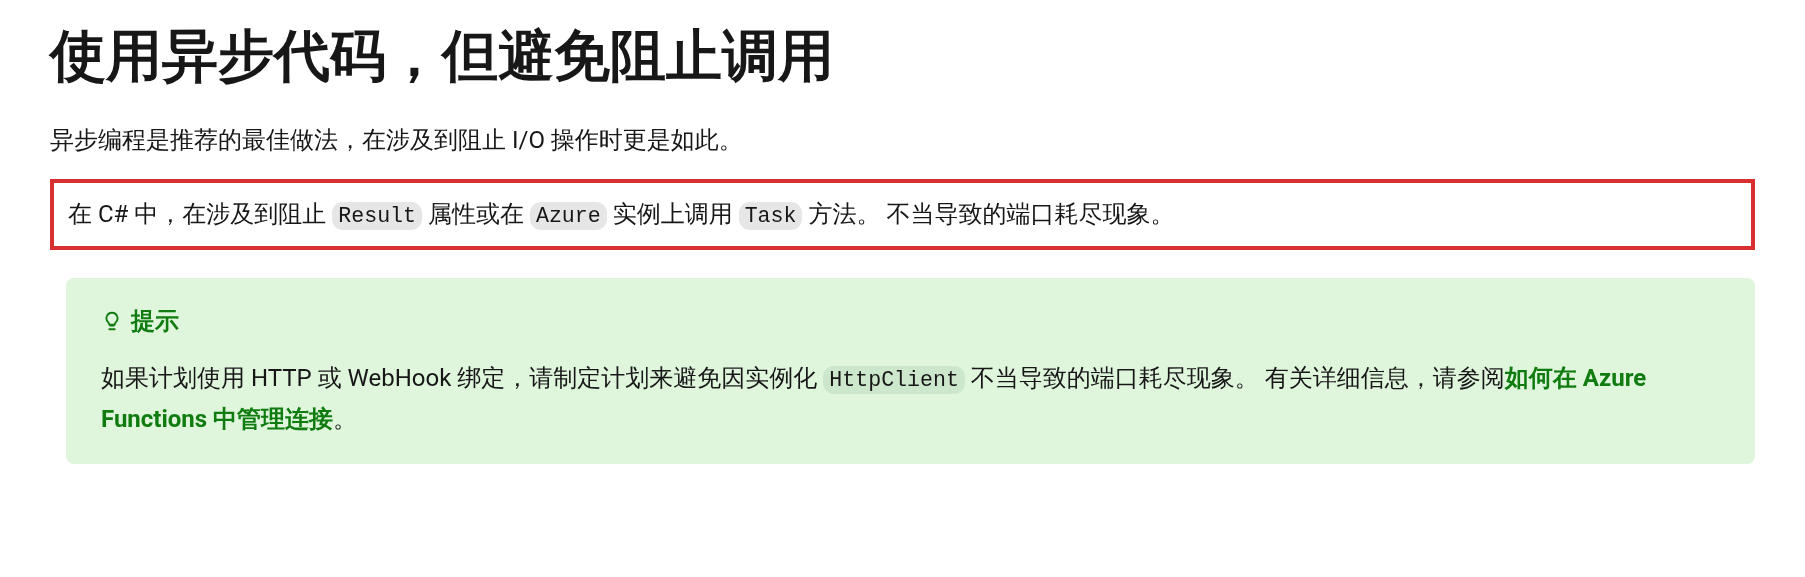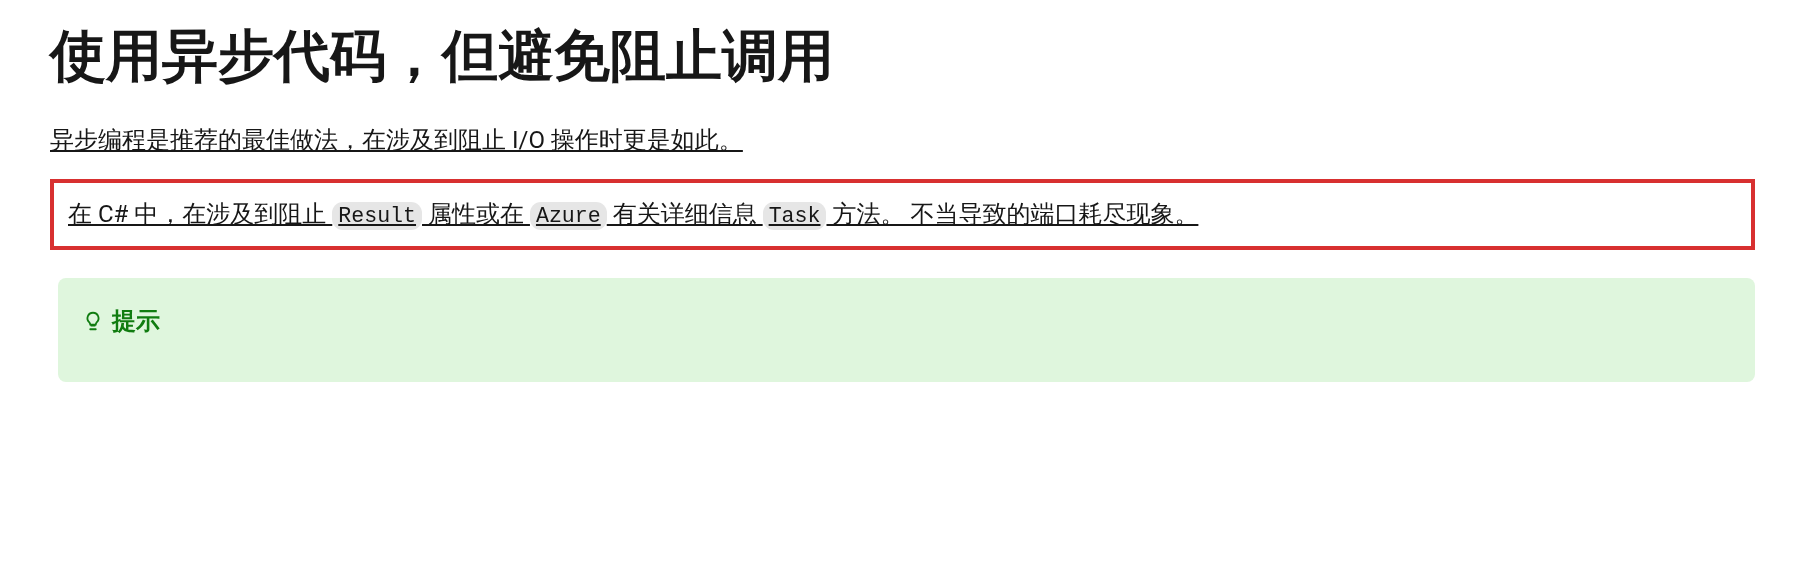--- a/index.html
+++ b/index.html
@@ -16,43 +16,42 @@
       line-height: 1.6;
     }
     h2 {
       font-size: 56px;
       font-weight: 700;
       margin-bottom: 28px;
       line-height: 1.3;
     }
     .paragraph {
       margin-bottom: 20px;
-      text-decoration: underline;
     }
     .highlighted-box {
       border: 4px solid #d83030;
       padding: 12px 14px;
       margin-bottom: 28px;
       background: #ffffff;
     }
     .highlighted-box .paragraph {
       margin-bottom: 0;
     }
     code {
       font-family: SFMono-Regular, Consolas, "Liberation Mono", Menlo, Courier, monospace;
       background: #e6e6e6;
       padding: 2px 6px;
       border-radius: 11px;
       font-size: 0.9em;
     }
     .alert {
       background: #dff6dd;
       border-radius: 8px;
-      padding: 24px 24px;
-      margin-left: 8px;
+      padding: 24px 35px;
+      margin-left: 16px;
       margin-top: 10px;
     }
     .alert-title {
       display: flex;
       align-items: center;
       gap: 8px;
       color: #107c10;
       font-weight: 700;
       font-size: 24px;
       margin-bottom: 18px;
@@ -80,24 +79,27 @@
   </style>
 </head>
 <body>
 
 <h2>使用异步代码，但避免阻止调用</h2>
 
 <p class="paragraph">异步编程是推荐的最佳做法，在涉及到阻止 I/O 操作时更是如此。</p>
 
 <div class="highlighted-box">
   <p class="paragraph">
-    <span>在 C# 中，在涉及到阻止 </span><code>Result</code><span> 属性或在 </span><code>Azure</code><span> 有关详细信息 </span><code>Task</code><span> 方法。 不当导致的端口耗尽现象。</span>
+    <span>在 C# 中，在涉及到阻止 </span><code>Result</code><span> 属性或在 </span><code>Azure</code><span> 实例上调用 </span><code>Task</code><span> 方法。 不当导致的端口耗尽现象。</span>
   </p>
 </div>
 
 <div class="alert">
   <div class="alert-title">
     <svg viewBox="0 0 24 24">
       <path d="M9 21h6M10 17h4M12 3a6 6 0 0 0-4 10.5c.7.8 1 1.5 1 2.5h6c0-1 .3-1.7 1-2.5A6 6 0 0 0 12 3z" stroke-linecap="round" stroke-linejoin="round"></path>
     </svg>
     <span>提示</span>
   </div>
+  <p class="alert-body">
+    <span>如果计划使用 HTTP 或 WebHook 绑定，请制定计划来避免因实例化 </span><code>HttpClient</code><span> 不当导致的端口耗尽现象。 有关详细信息，请参阅</span><a href="#" class="link">如何在 Azure Functions 中管理连接</a><span>。</span>
+  </p>
 </div>
 
 </body></html>

